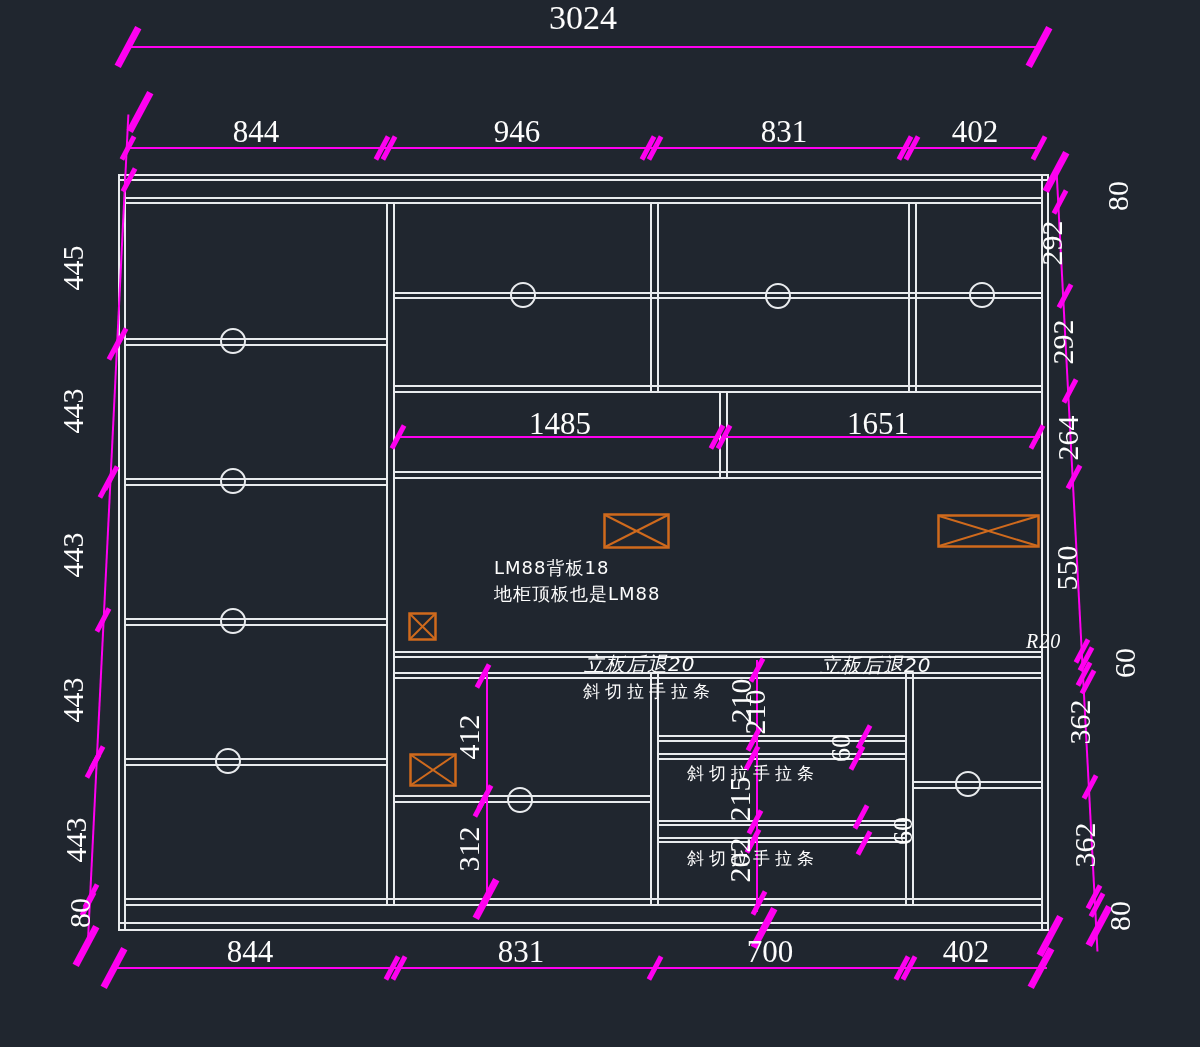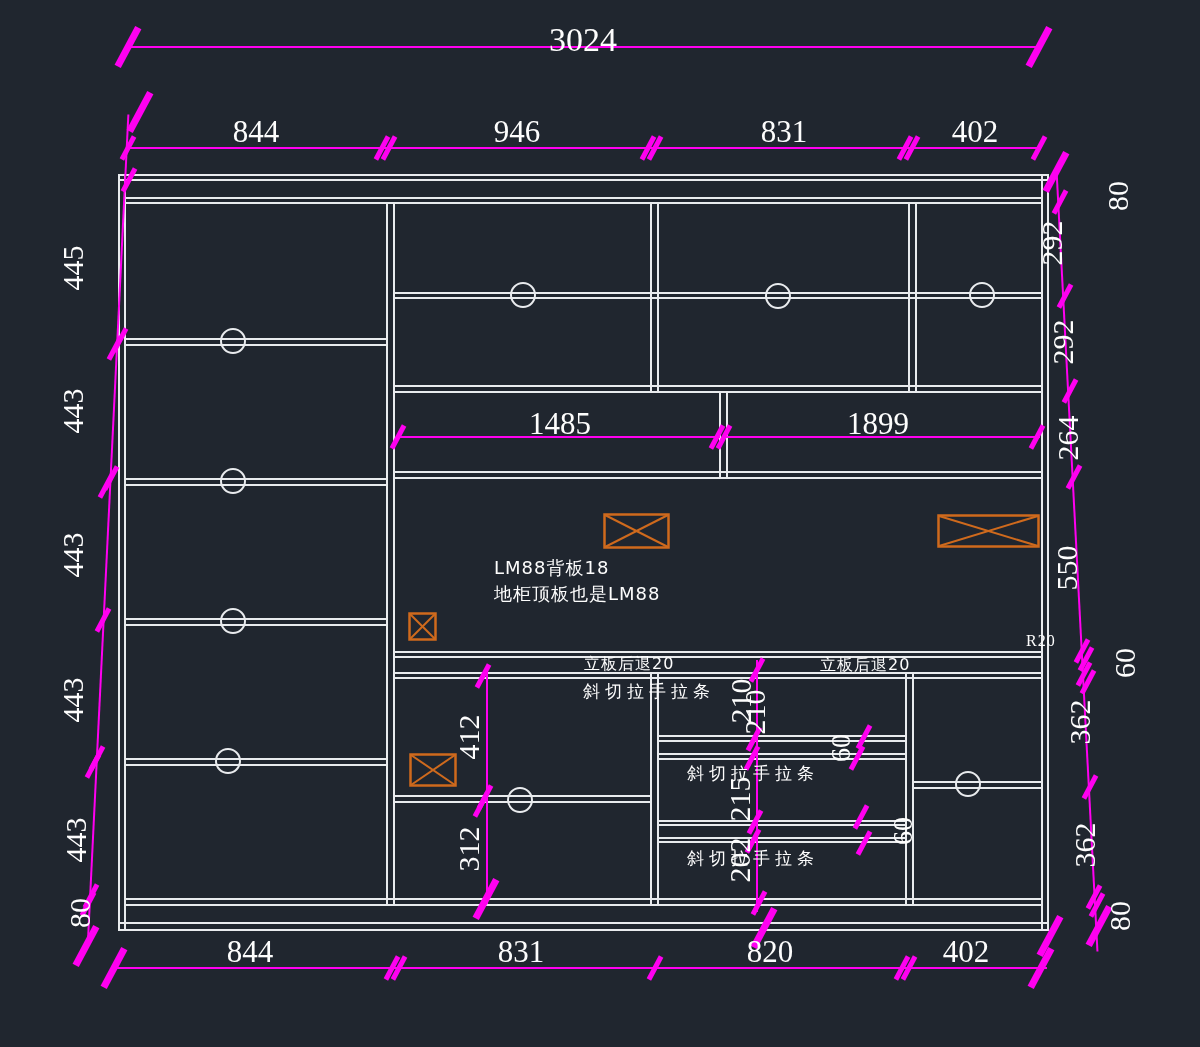--- a/index.html
+++ b/index.html
@@ -12,39 +12,39 @@
   .tick.big{width:44px;height:7px;}
   .circ{position:absolute;width:22px;height:22px;border:2px solid #e9ebee;border-radius:50%;
         transform:translate(-50%,-50%);z-index:2;background:transparent;}
   .xbox{position:absolute;z-index:3;}
   .t{position:absolute;color:#fdfdfd;transform:translate(-50%,-50%);white-space:nowrap;z-index:5;line-height:1;}
   .rot{transform:translate(-50%,-50%) rotate(-90deg);}
   .la{transform:translate(0,-50%);}
   .serif{font-family:"Liberation Serif","DejaVu Serif",serif;}
   .sans{font-family:"DejaVu Sans","Liberation Sans",sans-serif;}
   .s34{font-size:34px;}.s31{font-size:31px;}.s30{font-size:30px;}.s28{font-size:28px;}
-  .s18{font-size:18px;letter-spacing:1px;}.s17{font-size:16px;letter-spacing:1px;}
+  .s18{font-size:18px;letter-spacing:1px;}.s17{font-size:20px;letter-spacing:1px;font-style:italic;}
   .hsp{font-size:17px;letter-spacing:5px;}
 </style>
 </head>
 <body>
 
 <div id="canvas">
 
-  <div class="t serif s34" style="left:583px;top:40px">3024</div>
+  <div class="t serif s34" style="left:583px;top:18px">3024</div>
   <div class="t serif s31" style="left:256px;top:131px">844</div>
   <div class="t serif s31" style="left:517px;top:131px">946</div>
   <div class="t serif s31" style="left:784px;top:131px">831</div>
   <div class="t serif s31" style="left:975px;top:131px">402</div>
   <div class="t serif s31" style="left:250px;top:951px">844</div>
   <div class="t serif s31" style="left:521px;top:951px">831</div>
-  <div class="t serif s31" style="left:770px;top:951px">820</div>
+  <div class="t serif s31" style="left:770px;top:951px">700</div>
   <div class="t serif s31" style="left:966px;top:951px">402</div>
   <div class="t serif s31" style="left:560px;top:423px">1485</div>
-  <div class="t serif s31" style="left:878px;top:423px">1899</div>
+  <div class="t serif s31" style="left:878px;top:423px">1651</div>
 
   <div class="t serif s30 rot" style="left:73px;top:268px">445</div>
   <div class="t serif s30 rot" style="left:73px;top:411px">443</div>
   <div class="t serif s30 rot" style="left:73px;top:555px">443</div>
   <div class="t serif s30 rot" style="left:73px;top:700px">443</div>
   <div class="t serif s30 rot" style="left:76px;top:840px">443</div>
   <div class="t serif s30 rot" style="left:80px;top:913px">80</div>
 
   <div class="t serif s30 rot" style="left:1118px;top:196px">80</div>
   <div class="t serif s30 rot" style="left:1052px;top:243px">292</div>

